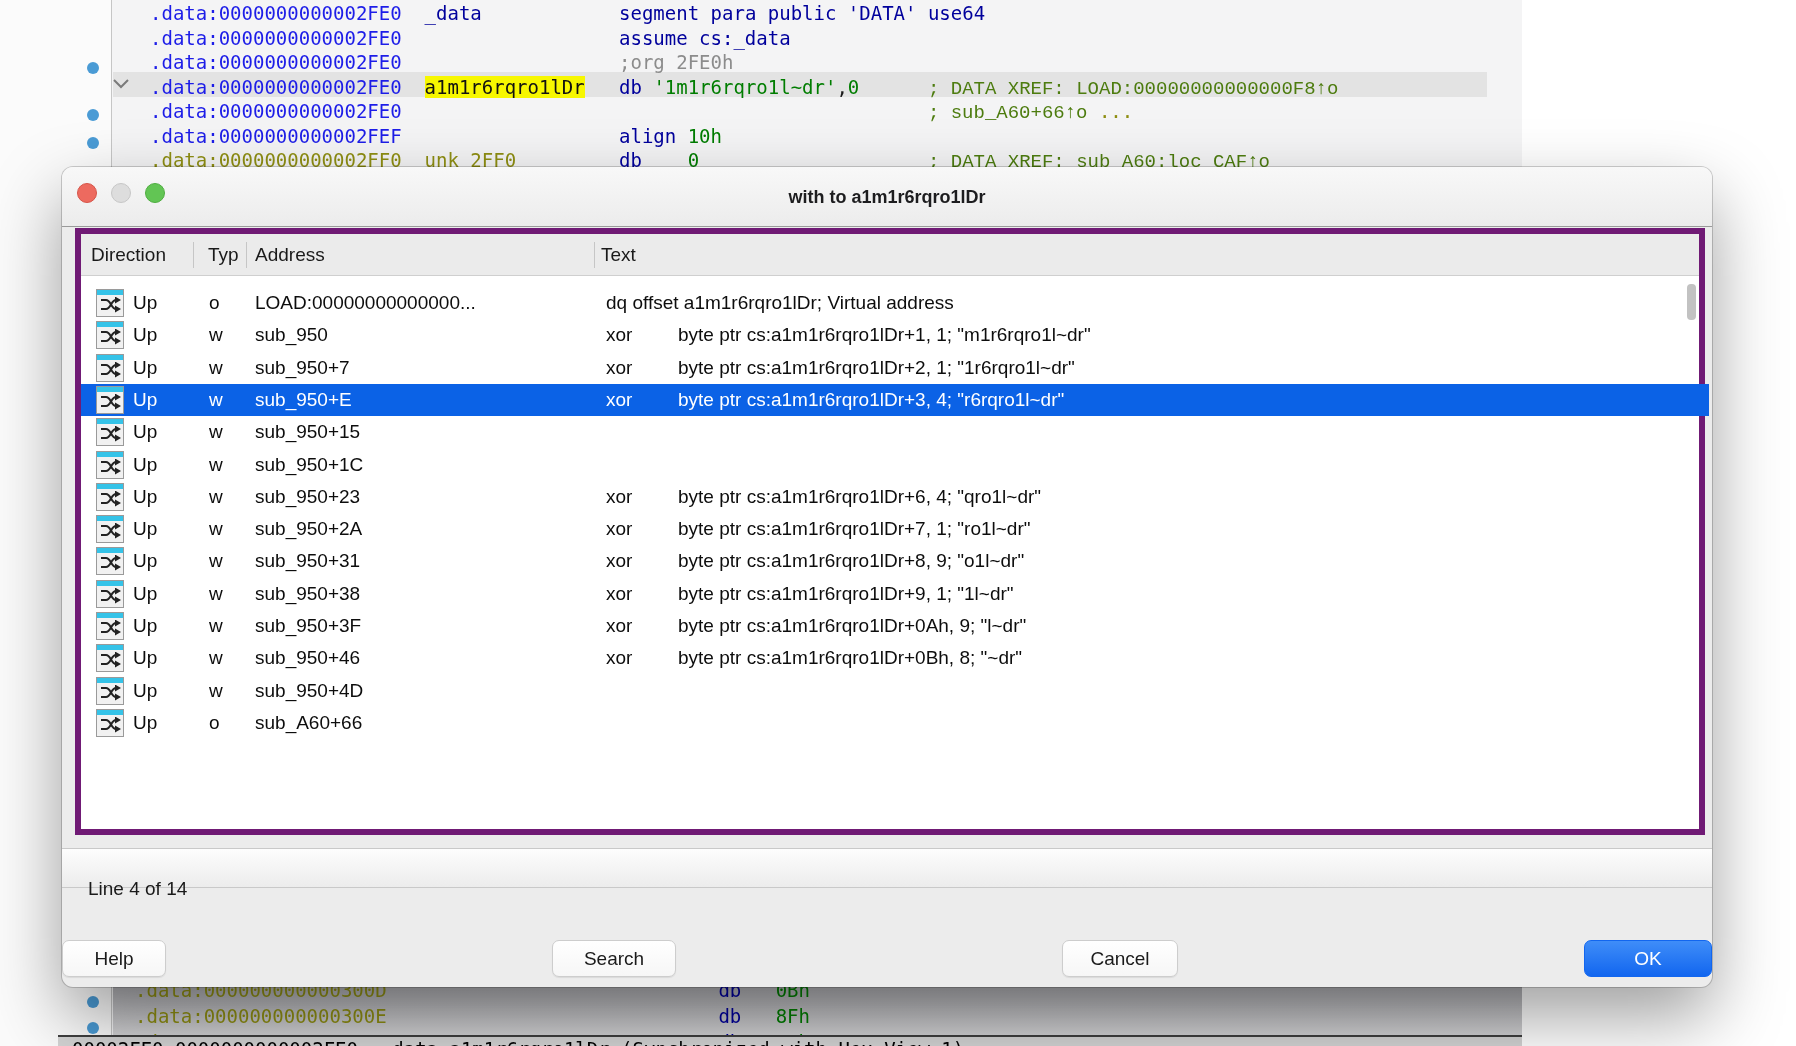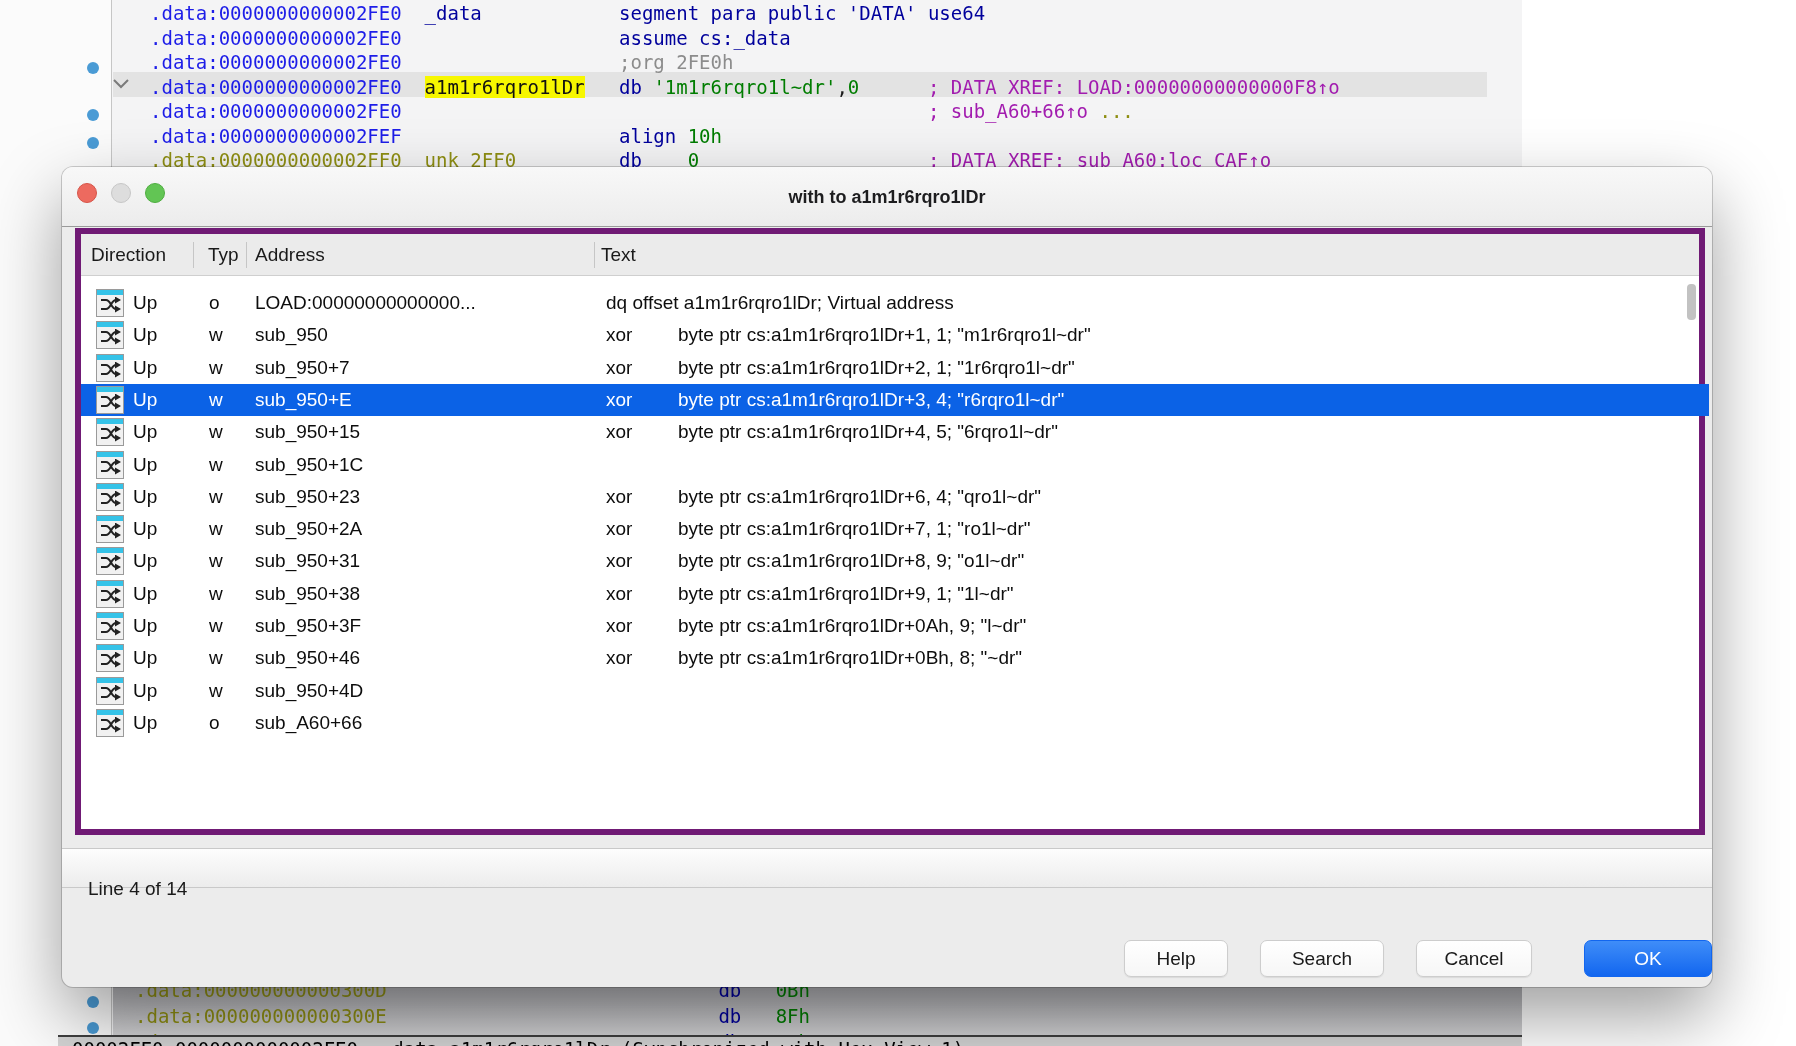--- a/index.html
+++ b/index.html
@@ -12,21 +12,21 @@
   .code-area { position:absolute; left:112px; top:0; width:1410px; height:1046px; background:#f4f4f5; }
   .gutter { position:absolute; left:0; top:0; width:112px; height:1046px; background:#fbfbfb; border-right:1px solid #c6c6c6; }
   .bp-dot { position:absolute; width:12px; height:12px; border-radius:50%; background:#4a9bd5; }
   .cur-line-band { position:absolute; left:113px; top:72px; width:1374px; height:25px; background:#e3e3e3; }
   .chev { position:absolute; left:112px; top:76px; }
   .disasm { position:absolute; left:150px; font-family:"DejaVu Sans Mono", monospace; font-size:19px; line-height:24px; white-space:pre; }
   .c-addr { color:#1d1de8; }
   .c-kw   { color:#00009c;text-align:right; }
   .c-str  { color:#007d00; }
   .c-gray { color:#8c8c8c; }
-  .c-cmt  { color:#a21caf; }
+  .c-cmt  { color:#4d7c0f;font-family:Liberation Mono, monospace; }
   .c-olive{ color:#8e8e12; }
   .c-oaddr{ color:#8e8e12; }
   .c-plain{ color:#1a1a1a; }
   .c-hl   { background:#f7f700; color:#111; }
   
   .sel-band { position:absolute; left:113px; top:985px; width:1409px; height:50px; overflow:hidden;
               background:linear-gradient(#aeaeb2,#d3d3d5); }
   .sel-band .disasm { left:22px; }
   
   .app-statusbar { position:absolute; left:58px; top:1035px; width:1464px; height:11px;
@@ -61,21 +61,21 @@
   .mn { display:inline-block; width:72px; }
   .xicon { position:absolute; left:15px; top:2px; width:28px; height:28px; background:#f1f1f1;
            border:1px solid #9a9a9a; }
   .xicon .bar { position:absolute; left:0; top:0; right:0; height:5px; background:#35c3e8; }
   .xicon svg { position:absolute; left:3px; top:7px; }
   .vthumb { position:absolute; right:3px; top:50px; width:9px; height:36px; background:#c2c2c2; border-radius:4px; }
   
   .line-status { position:absolute; left:0; right:0; top:681px; height:40px;
                  background:linear-gradient(#fdfdfd,#ececec); border-top:1px solid #c9c9c9; border-bottom:1px solid #c9c9c9; }
   .line-status span { position:absolute; left:26px; top:0; height:40px; line-height:40px; font-size:19px; color:#1a1a1a;margin-top:20px; }
-  .btnrow { position:absolute; left:0; right:0; top:773px; display:flex; justify-content:flex-end; gap:32px; }
+  .btnrow { position:absolute; left:0; right:0; top:773px; display:flex; justify-content:space-between; gap:32px; }
   .btn { height:37px; line-height:35px; text-align:center; font-size:19px; color:#1a1a1a;
          background:linear-gradient(#ffffff,#f6f6f6); border:1px solid #cdcdcd; border-radius:7px;
          box-shadow:0 1px 1px rgba(0,0,0,.08); padding:0 10px; }
   .btn.help   { min-width:104px; }
   .btn.search { min-width:124px; }
   .btn.cancel { min-width:116px; }
   .btn.ok { min-width:128px; margin-left:20px; color:#ffffff; border:1px solid #1266ef;
             background:linear-gradient(#3f8df8,#1266ef); box-shadow:none; }
 </style>
 </head>
@@ -207,21 +207,20 @@
       <svg width="22" height="16" viewBox="0 0 22 16">
         <path d="M1 3 H6 C11 3 11 12 16 12" fill="none" stroke="#222" stroke-width="2"></path>
         <path d="M1 12 H6 C11 12 11 3 16 3" fill="none" stroke="#222" stroke-width="2"></path>
         <polygon points="15,8.5 21,12 15,15.5" fill="#222"></polygon>
         <polygon points="15,-0.5 21,3 15,6.5" fill="#222"></polygon>
       </svg>
     </span>
     <span class="cell xc-dir">Up</span>
     <span class="cell xc-typ">w</span>
     <span class="cell xc-adr">sub_950+15</span>
-    <span class="cell xc-txt"><span class="mn">xor</span><span class="op">byte ptr cs:a1m1r6rqro1lDr+4, 5; "6rqro1l~dr"</span></span>
   </div>
 
   <div class="xrow" style="top: 215px;">
     <span class="xicon">
       <span class="bar"></span>
       <svg width="22" height="16" viewBox="0 0 22 16">
         <path d="M1 3 H6 C11 3 11 12 16 12" fill="none" stroke="#222" stroke-width="2"></path>
         <path d="M1 12 H6 C11 12 11 3 16 3" fill="none" stroke="#222" stroke-width="2"></path>
         <polygon points="15,8.5 21,12 15,15.5" fill="#222"></polygon>
         <polygon points="15,-0.5 21,3 15,6.5" fill="#222"></polygon>

